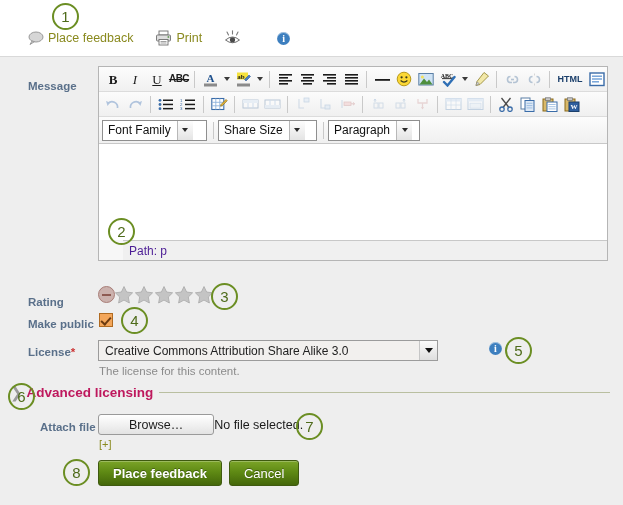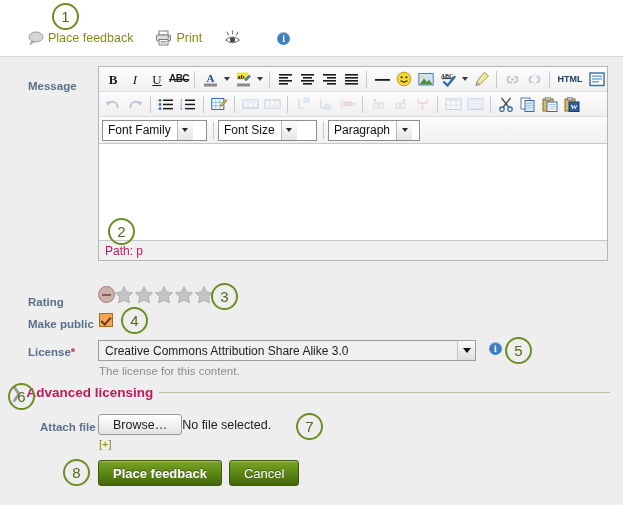--- a/index.html
+++ b/index.html
@@ -166,22 +166,23 @@
     border-top: 1px solid #c8c8c8;
     position: relative;
   }
   .statusbar {
     height: 19px;
     background: #f0f0f0;
     border-top: 1px solid #c8c8c8;
     display: flex; align-items: center;
     padding-left: 6px;
     font-size: 12px;
-    color: #be185d;
+    color: #4c1d95;
     font-family: "Liberation Sans", sans-serif;
+    margin-left: 24px;
   }
 
   
   .callout {
     position: absolute;
     width: 27px; height: 27px;
     border: 2.5px solid #6b8e23;
     border-radius: 50%;
     color: #4e6b1a;
     font-size: 15px;
@@ -227,21 +228,21 @@
     left: 3px; top: 1px;
     width: 4px; height: 8px;
     border: solid #6b3a10;
     border-width: 0 2px 2px 0;
     transform: rotate(42deg);
   }
 
   
   .lic-sel {
     display: flex; align-items: stretch;
-    width: 378px; height: 21px;
+    width: 340px; height: 21px;
     border: 1px solid #9b9b9b;
     background: #f2f0ee;
     box-sizing: border-box;
     cursor: pointer;
   }
   .lic-sel .txt {
     flex: 1;
     font-size: 12px;
     color: #222;
     display: flex; align-items: center;
@@ -307,21 +308,21 @@
     height: 1px;
     background: #b9bfa0;
     margin-left: 6px;
   }
 
   
   .browse-btn {
     display: inline-flex;
     align-items: center; justify-content: center;
     height: 21px;
-    padding: 0 14px;
+    padding: 0 30px;
     border: 1px solid #9a9a9a;
     border-radius: 3px;
     background: linear-gradient(to bottom, #ffffff 0%, #f0f0f0 55%, #e3e3e3 100%);
     font-size: 12.5px;
     color: #1b1b1b;
     cursor: pointer;
     box-sizing: border-box;
   }
   .nofile {
     font-size: 12.5px;
@@ -748,21 +749,21 @@
         </div>
       </div>
 
       <div class="selrow">
         <div class="mce-sel" style="width:103px">
           <span class="lbl">Font Family</span>
           <span class="dd"></span>
         </div>
         <div class="sep"></div>
         <div class="mce-sel" style="width:97px">
-          <span class="lbl">Font Size</span>
+          <span class="lbl">Share Size</span>
           <span class="dd"></span>
         </div>
         <div class="sep"></div>
         <div class="mce-sel" style="width:90px">
           <span class="lbl">Paragraph</span>
           <span class="dd"></span>
         </div>
       </div>
 
       <div class="content-area"></div>

